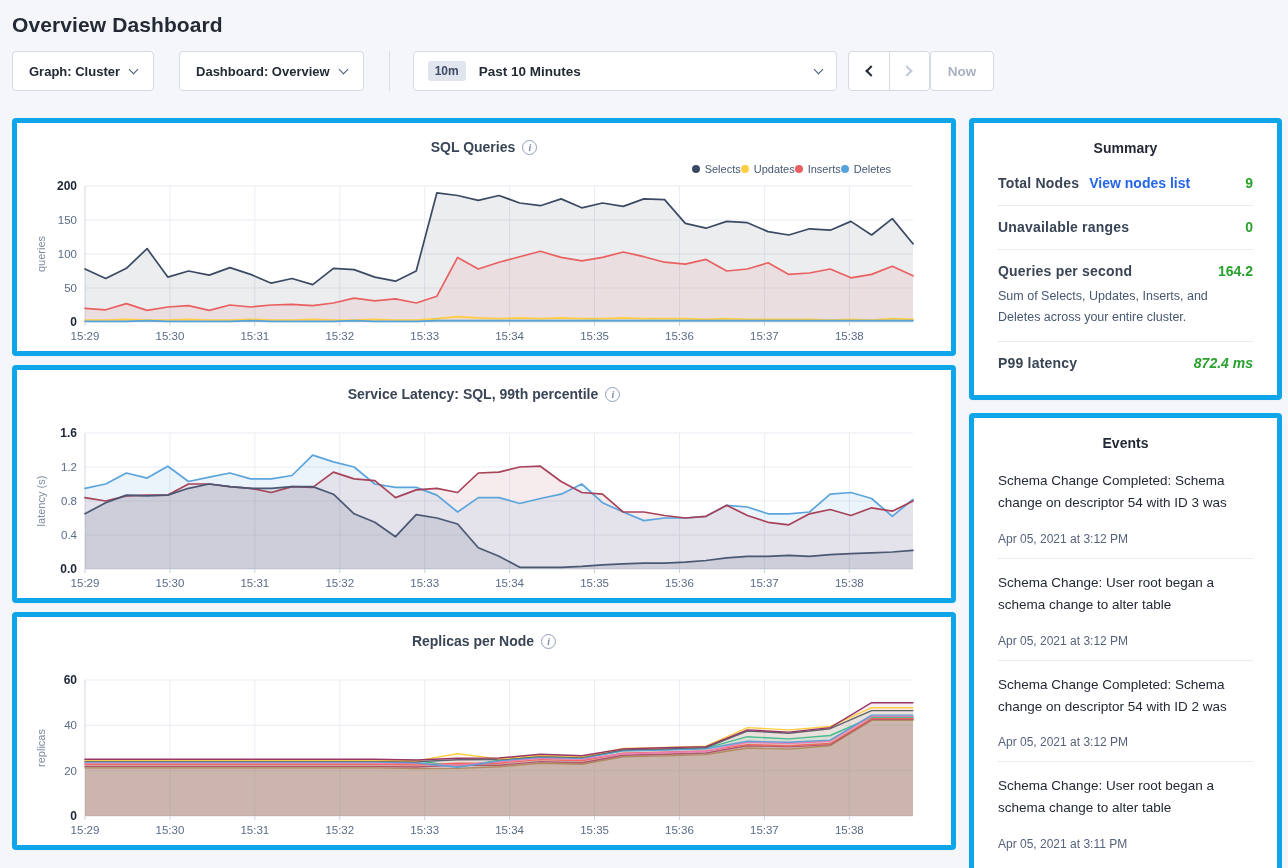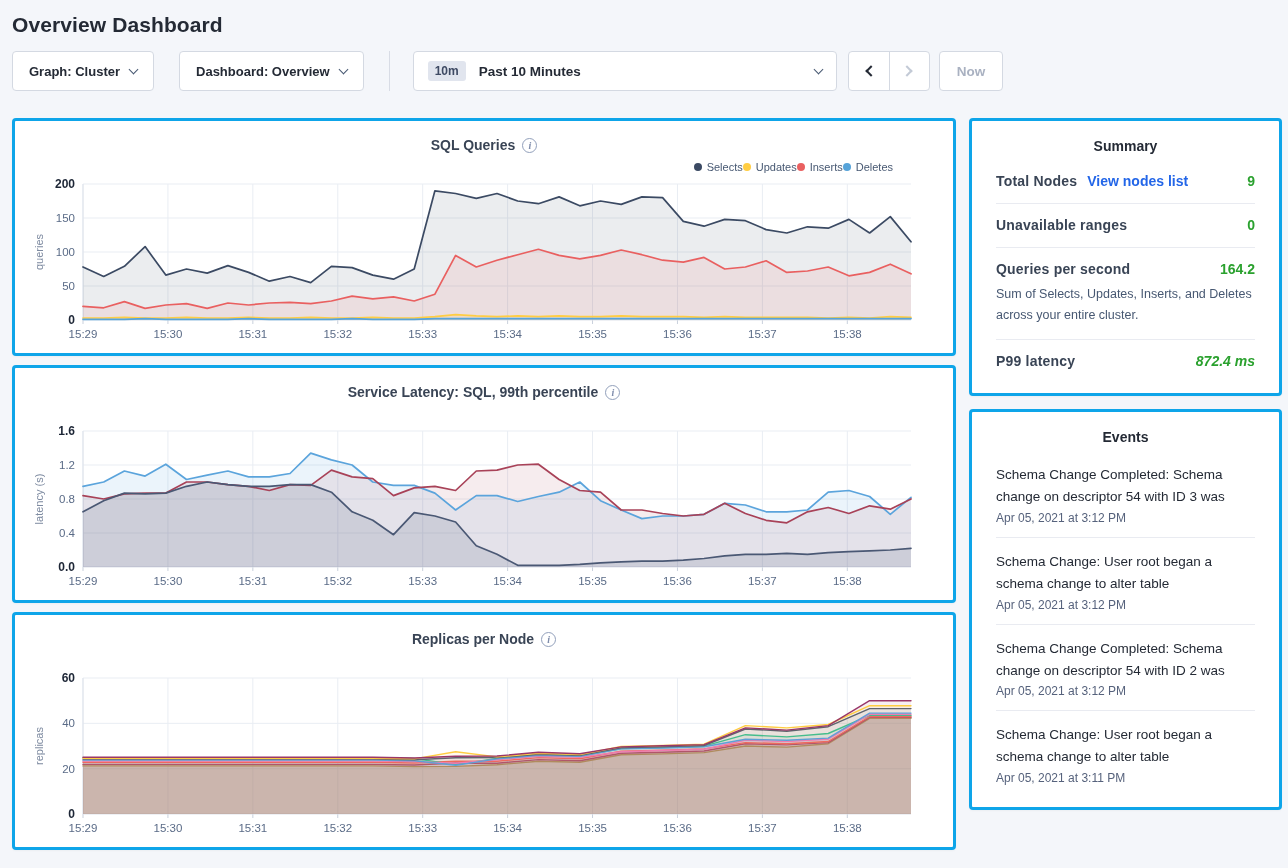--- a/index.html
+++ b/index.html
@@ -29,31 +29,31 @@
   }
   .time-badge { background:#e1e5ee; color:#3e4a63; font-size:12px; font-weight:700; border-radius:3px; padding:3px 7px; margin-right:13px; }
   .time-label { font-size:13.5px; font-weight:700; color:#242a35; }
   .time-picker .chev { margin-left:auto; }
   .pager { display:flex; margin-left:11px; border:1px solid #d4d9e2; border-radius:4px; background:#fff; height:40px; }
   .pager-btn { width:40px; height:38px; display:flex; align-items:center; justify-content:center; background:transparent; border:none; cursor:pointer; }
   .pager-btn + .pager-btn { border-left:1px solid #d4d9e2; }
   .chev-left  { display:inline-block; width:8px; height:8px; border-left:2.4px solid #242a35; border-bottom:2.4px solid #242a35; transform:rotate(45deg); margin-left:4px;}
   .chev-right { display:inline-block; width:8px; height:8px; border-right:2.4px solid #c3cad6; border-top:2.4px solid #c3cad6; transform:rotate(45deg); margin-right:4px;}
   .now-btn {
-    margin-left:9px; height:40px; padding:0 17px; background:#fff;
+    height:40px; padding:0 17px; background:#fff;
     border:1px solid #d4d9e2; border-radius:4px; font-size:13.5px; font-weight:700; color:#a9b1c1; cursor:default;
   }
 
   
   .content { display:flex; gap:13px; align-items:flex-start; }
   .main-col { width:944px; display:flex; flex-direction:column; gap:9px; }
   .side-col { width:313px; display:flex; flex-direction:column; gap:13px; }
 
   .card {
-    background:#fff; border:3px solid #0ea5e9; border-radius:4px;
+    background:#fff; border:5px solid #0ea5e9; border-radius:4px;
     box-shadow:0 1px 2px rgba(30,40,60,.04);
   }
   .chart-card { height:238px; padding:0 14px; position:relative; }
   .chart-title-row { display:flex; align-items:center; justify-content:center; gap:7px; padding-top:16px; }
   .chart-title { font-size:14px; font-weight:700; color:#394455; }
   .info-icon {
     width:15px; height:15px; border:1px solid #92a0bb; border-radius:50%;
     color:#7e8cab; font-size:10px; font-style:italic; font-weight:600;
     display:inline-flex; align-items:center; justify-content:center; cursor:pointer; font-family:"Liberation Serif", serif;
   }
@@ -77,21 +77,21 @@
   .sum-row { display:flex; align-items:baseline; }
   .sum-label { font-size:14px; font-weight:700; color:#394455; letter-spacing:.2px; }
   .sum-link { font-size:14px; font-weight:700; color:#2366e8; margin-left:10px; text-decoration:none; cursor:pointer; }
   .sum-value { margin-left:auto; font-size:14px; font-weight:700; color:#2aa12e; }
   .sum-desc { font-size:12.5px; color:#475872; line-height:1.65; margin-top:7px; }
 
   
   .event-item { padding:13px 0 12px 0; border-bottom:1px solid #e9ebf1; }
   .event-item:last-child { border-bottom:none; }
   .event-msg { font-size:13.5px; color:#242a35; line-height:1.62; }
-  .event-ts { font-size:12px; color:#56627c; margin-top:3px; }
+  .event-ts { font-size:12px; color:#56627c; margin-top:18px; }
 </style>
 </head>
 <body>
 
 <div class="page">
 
   <div class="page-title">Overview Dashboard</div>
 
   <div class="toolbar">
     <div class="dd-btn">

